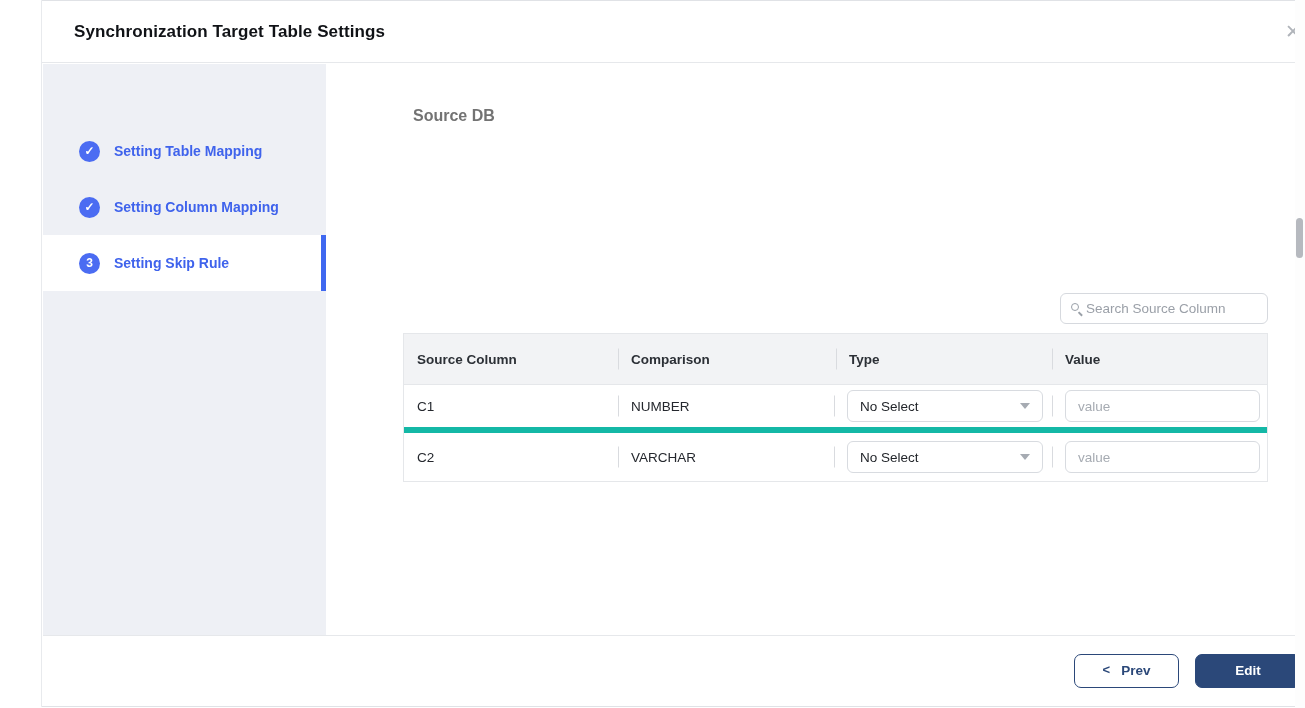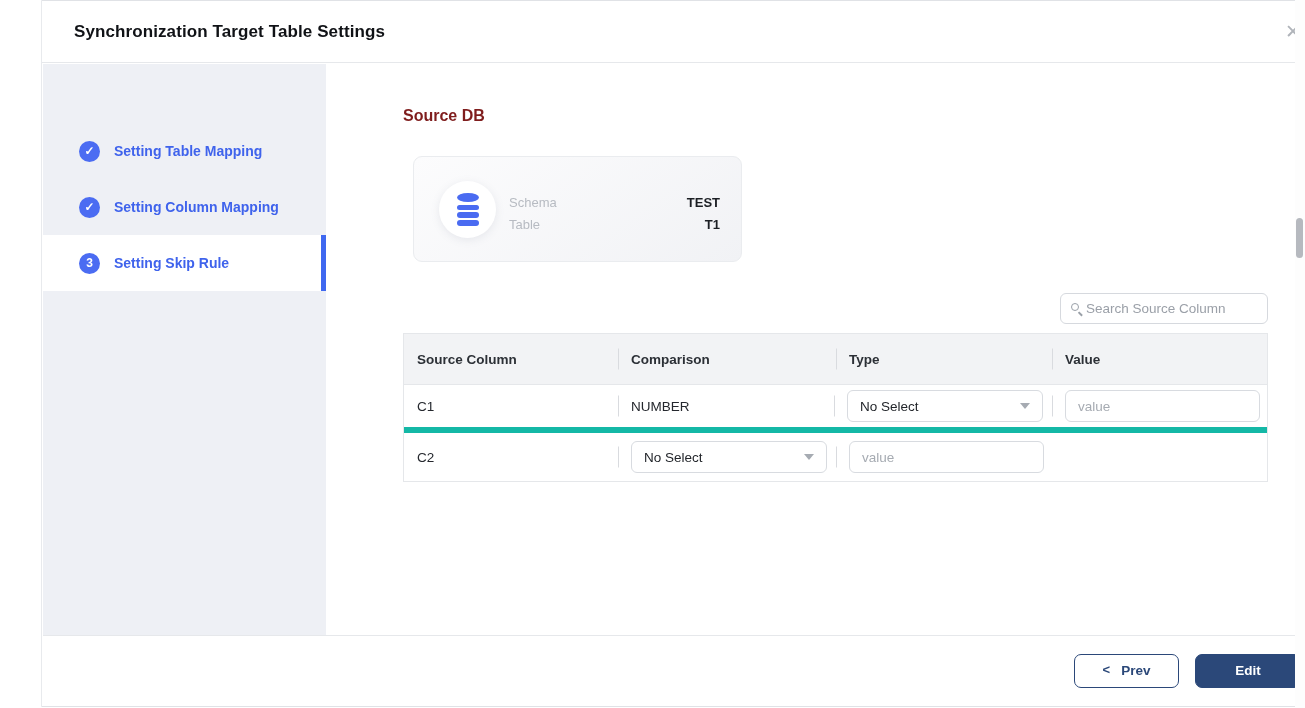--- a/index.html
+++ b/index.html
@@ -45,21 +45,21 @@
   .badge {
     width:21px; height:21px; border-radius:50%; background:#4b6cf2; color:#fff;
     display:flex; align-items:center; justify-content:center; flex:0 0 21px;
     font-size:12px; font-weight:700;
   }
   .badge .glyph { transform:translateY(-0.5px); }
   .step-label { color:#3f63ec; font-size:14px; font-weight:600; }
   
   .main { position:absolute; left:285px; top:63px; right:11px; bottom:72px; background:#fff; }
   .section-heading {
-    position:absolute; left:76px; top:43px; font-size:16px; font-weight:700; color:#7f1d1d;
+    position:absolute; left:86px; top:43px; font-size:16px; font-weight:700; color:#737373;
   }
   
   .card {
     position:absolute; left:86px; top:92px; width:329px; height:106px;
     border:1px solid #eaecef; border-radius:9px;
     background:linear-gradient(145deg, #fcfcfd 0%, #f1f2f5 100%);
   }
   .db-circle {
     position:absolute; left:25px; top:24px; width:57px; height:57px; background:#fff;
     border-radius:50%; box-shadow:0 2px 8px rgba(120,130,150,.14);
@@ -166,40 +166,20 @@
           <span class="glyph">3</span>
         </div>
         <div class="step-label">Setting Skip Rule</div>
       </div>
     </div>
 
     <div class="main">
 
       <div class="section-heading">Source DB</div>
 
-      <div class="card">
-        <div class="db-circle">
-          <div class="db-icon">
-            <div class="disc-top"></div>
-            <div class="band"></div>
-            <div class="band"></div>
-            <div class="band"></div>
-          </div>
-        </div>
-        <div class="card-rows">
-          <div class="card-row">
-            <span class="lbl">Schema</span>
-            <span class="val">TEST</span>
-          </div>
-          <div class="card-row">
-            <span class="lbl">Table</span>
-            <span class="val">T1</span>
-          </div>
-        </div>
-      </div>
 
       <div class="search-box">
         <span class="mag">
           <span class="lens"></span>
             <span class="handle"></span>
         </span>
         <input type="text" placeholder="Search Source Column" style="">
       </div>
 
       <div class="rule-table">
@@ -219,20 +199,21 @@
               <span class="caret-down"></span>
             </div>
           </div>
           <div class="td col-4">
             <input type="text" class="value-input" placeholder="value" style="">
           </div>
         </div>
 
         <div class="tr">
           <div class="td col-1">C2</div>
+          <div class="td col-2">VARCHAR</div>
           <div class="td col-3">
             <div class="select-box">
               <span>No Select</span>
               <span class="caret-down"></span>
             </div>
           </div>
           <div class="td col-4">
             <input type="text" class="value-input" placeholder="value" style="">
           </div>
         </div>

